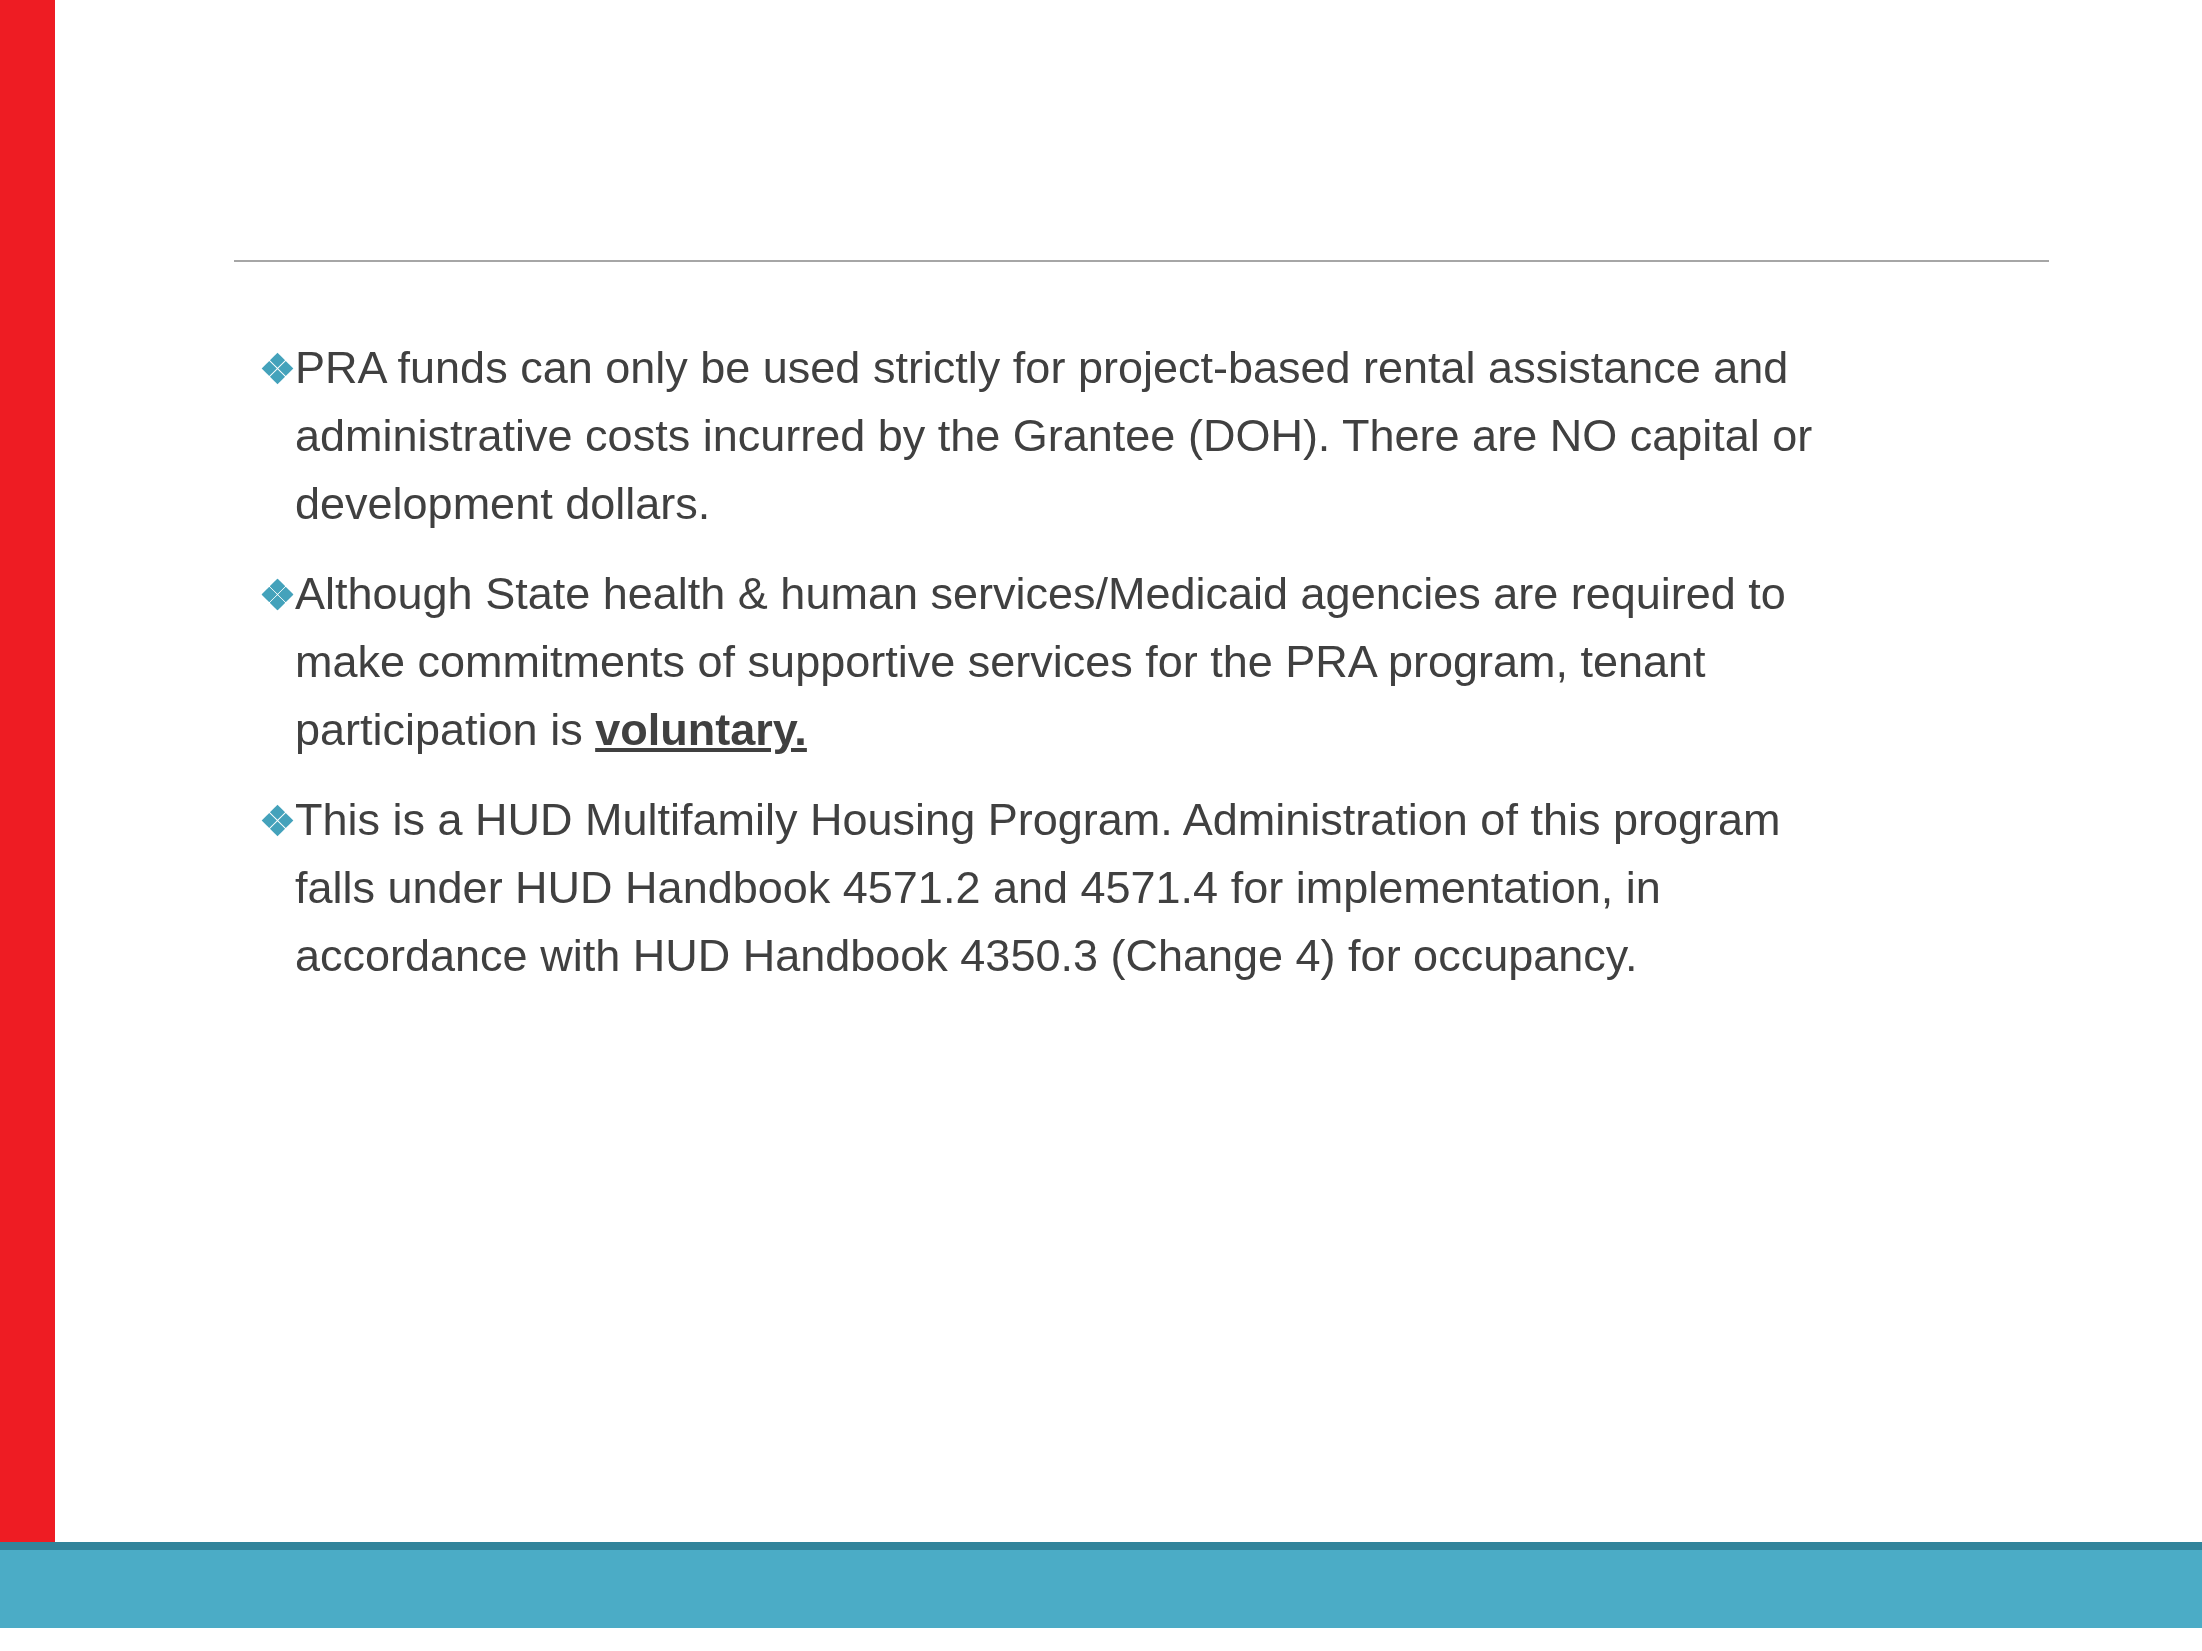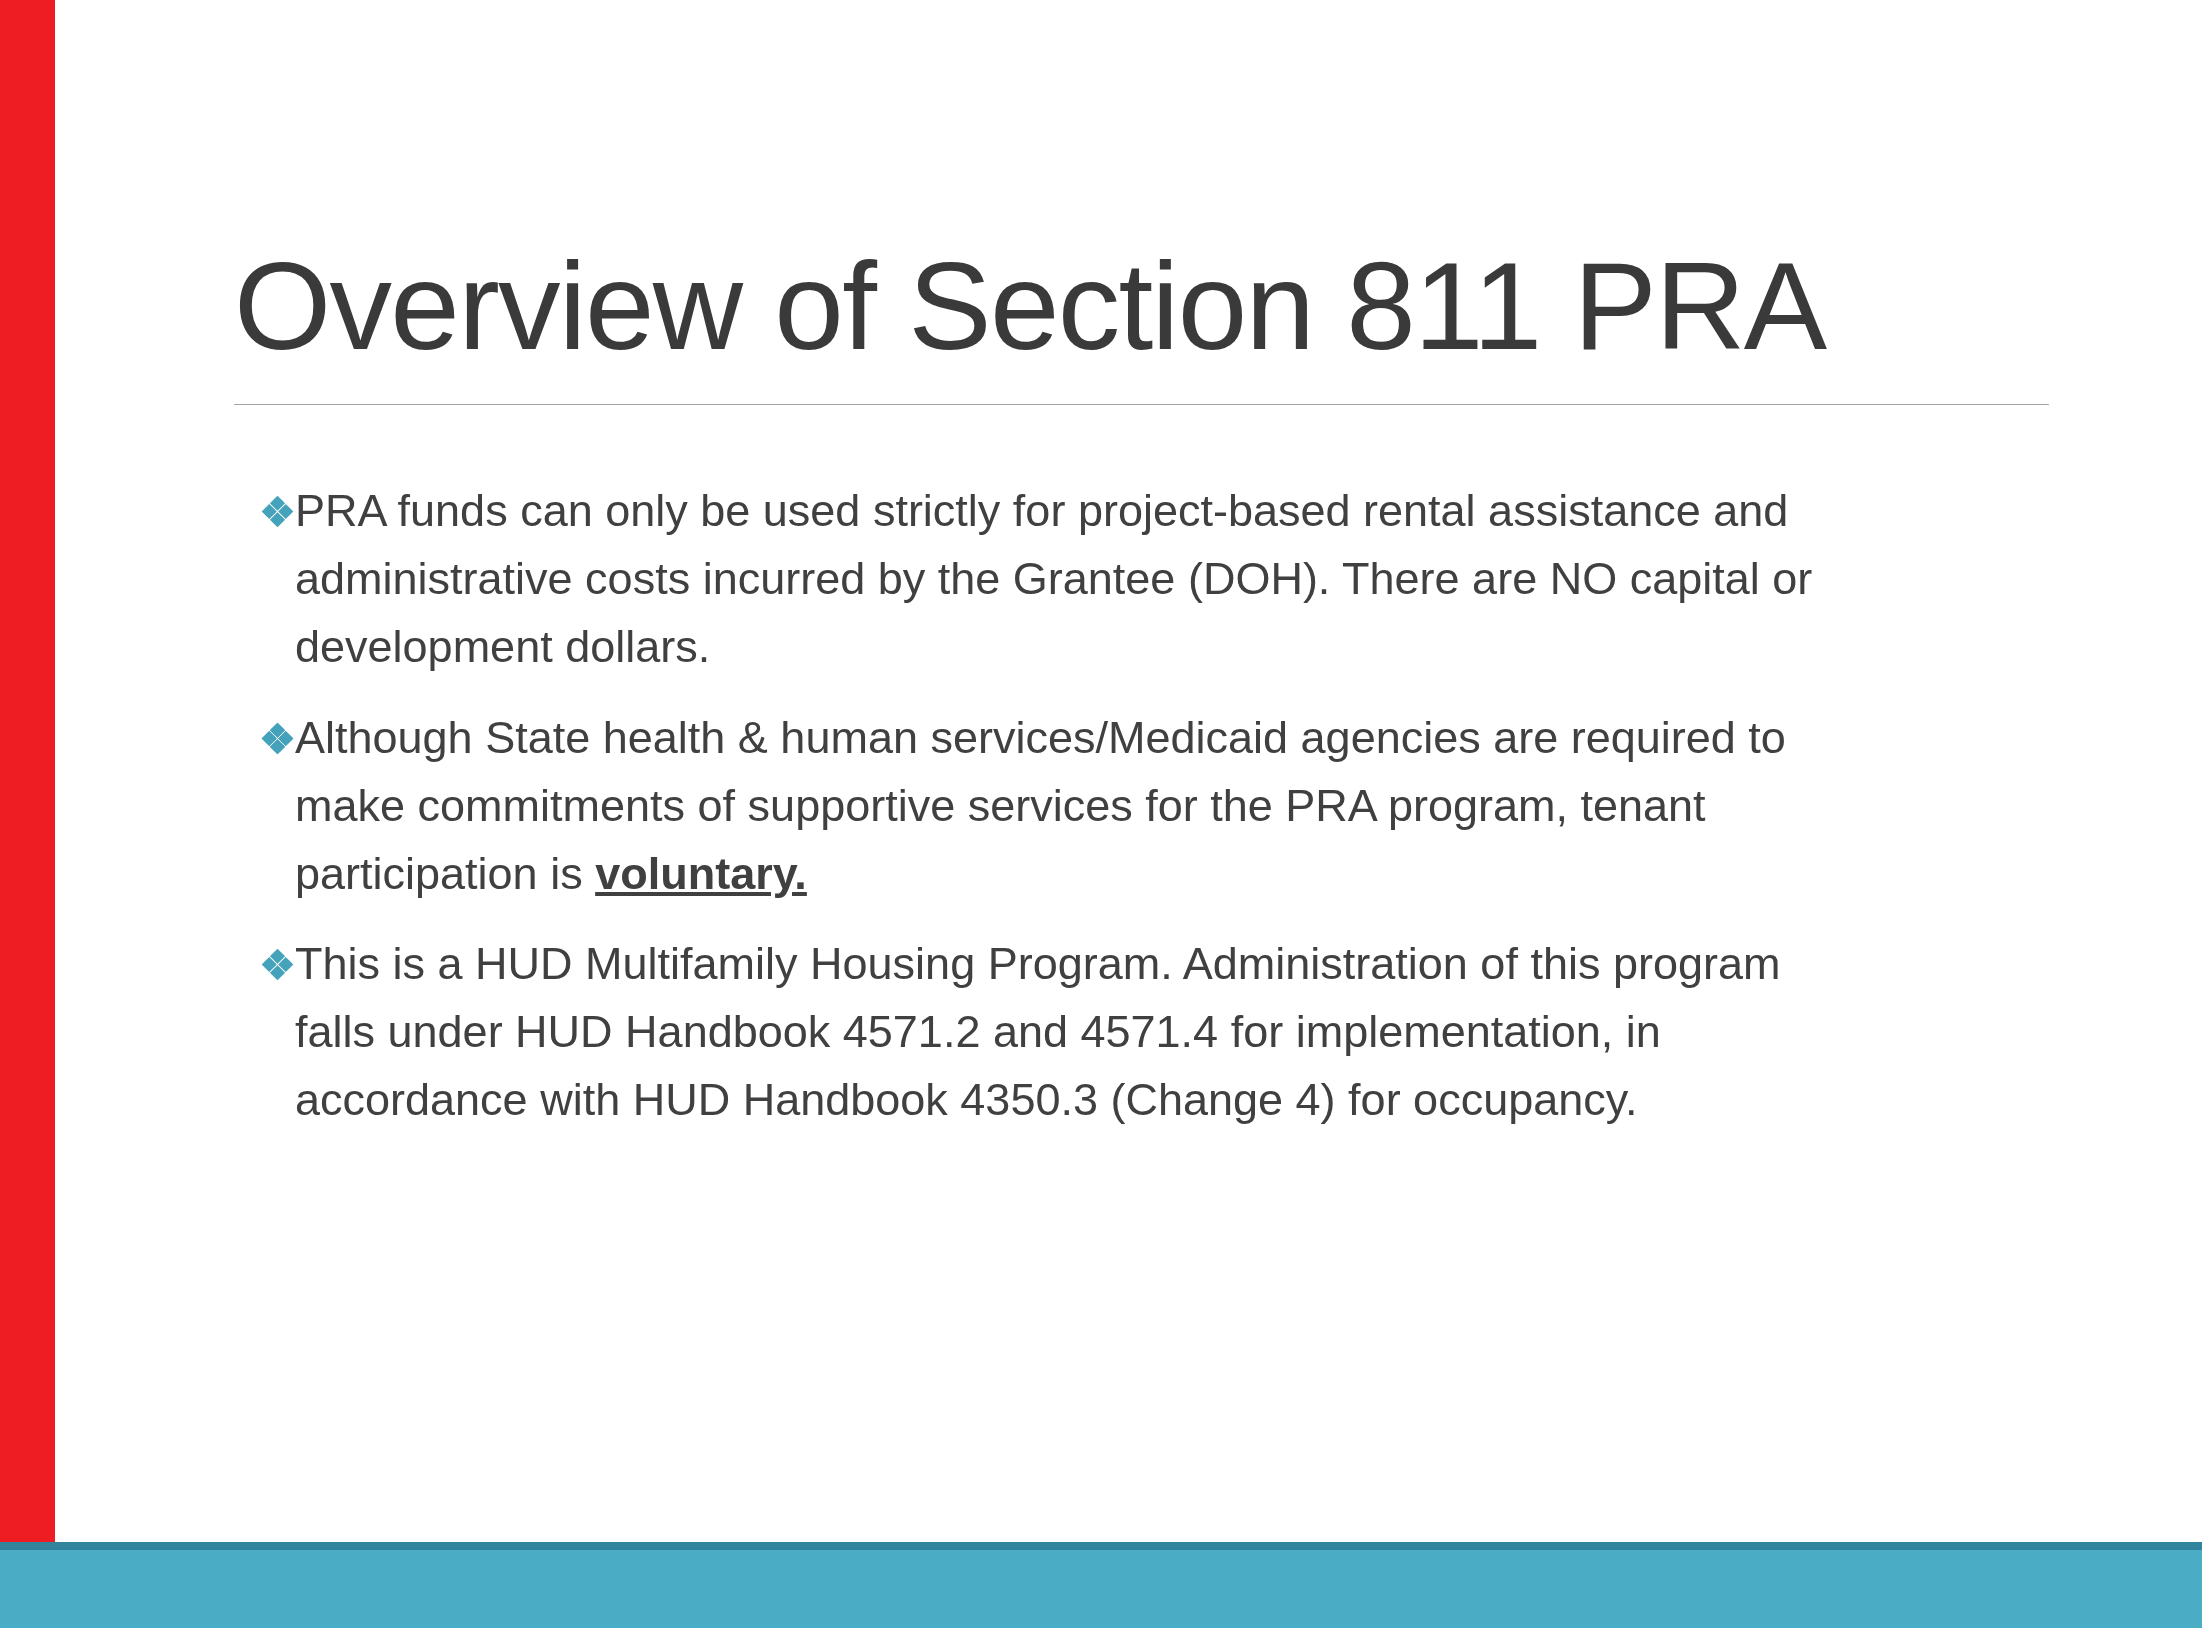--- a/index.html
+++ b/index.html
@@ -92,21 +92,20 @@
   }
 </style>
 </head>
 <body>
 
 <div class="slide">
 
   <div class="red-bar"></div>
 
   <div class="content">
-    <h1 class="title">Overview of Section 811 PRA</h1>
     <div class="divider"></div>
 
     <ul class="bullets">
 
       <li>
         <span class="glyph">
           <svg viewBox="0 0 100 100" fill="currentColor" aria-hidden="true">
             <polygon points="50,2 73,25 50,48 27,25"></polygon>
             <polygon points="2,50 25,27 48,50 25,73"></polygon>
             <polygon points="52,50 75,27 98,50 75,73"></polygon>

